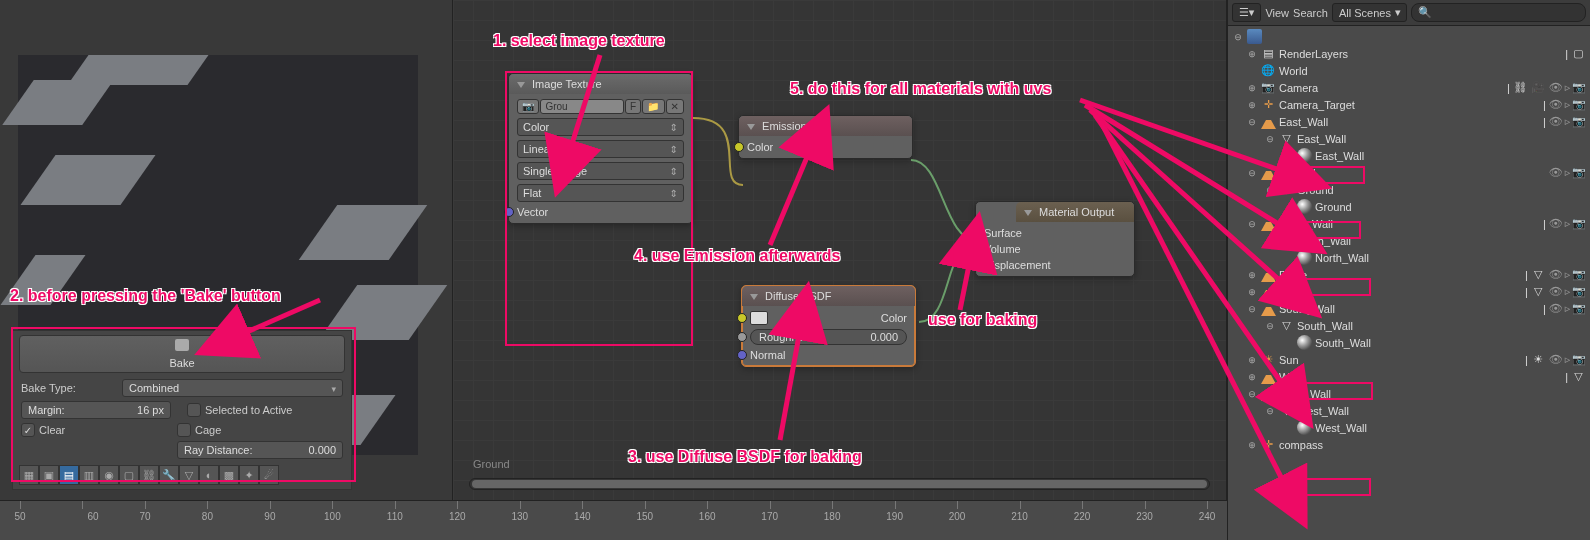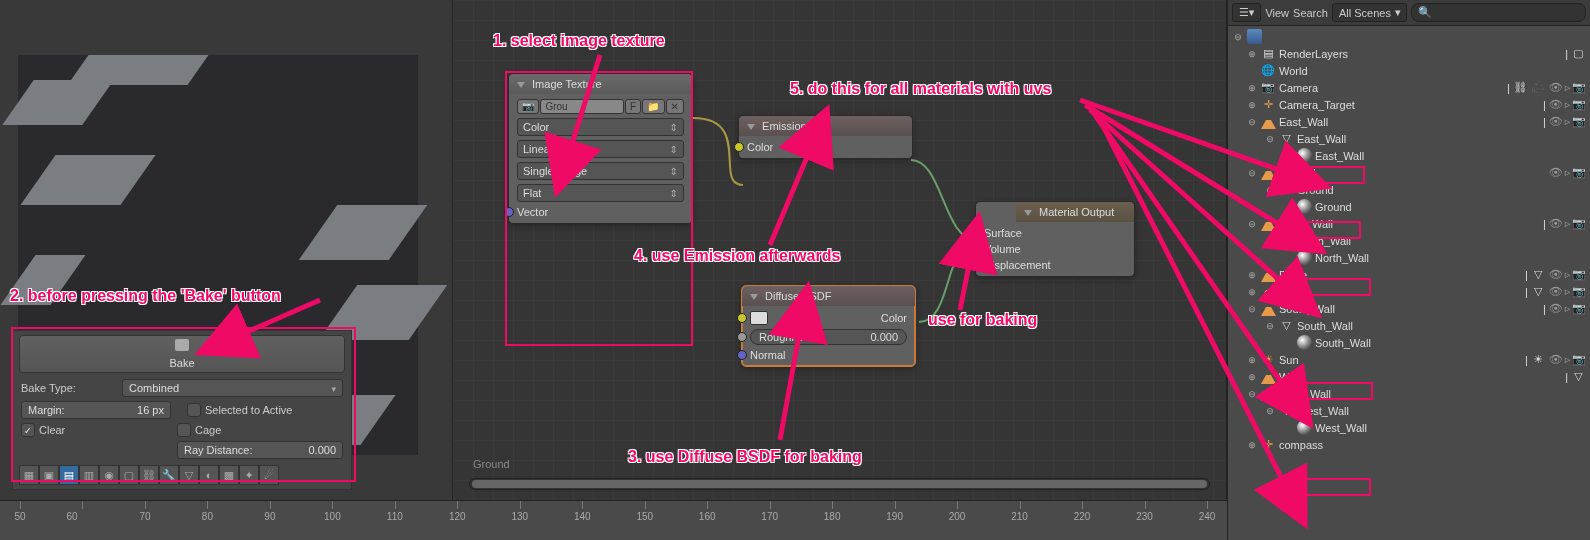--- a/index.html
+++ b/index.html
@@ -774,21 +774,21 @@
         <span class="ico" style="color:#e69b4a">✛</span>
         <span class="name">compass</span>
       </div>
   </div>
 </div>
 
 <div class="ruler">
     <div class="ruler-tick" style="left: 20px;"></div>
     <div class="ruler-lbl" style="left: 20px;">50</div>
     <div class="ruler-tick" style="left: 82.4737px;"></div>
-    <div class="ruler-lbl" style="left: 72px;">60</div>
+    <div class="ruler-lbl" style="left: 93px;">60</div>
     <div class="ruler-tick" style="left: 144.947px;"></div>
     <div class="ruler-lbl" style="left: 144.947px;">70</div>
     <div class="ruler-tick" style="left: 207.421px;"></div>
     <div class="ruler-lbl" style="left: 207.421px;">80</div>
     <div class="ruler-tick" style="left: 269.895px;"></div>
     <div class="ruler-lbl" style="left: 269.895px;">90</div>
     <div class="ruler-tick" style="left: 332.368px;"></div>
     <div class="ruler-lbl" style="left: 332.368px;">100</div>
     <div class="ruler-tick" style="left: 394.842px;"></div>
     <div class="ruler-lbl" style="left: 394.842px;">110</div>

